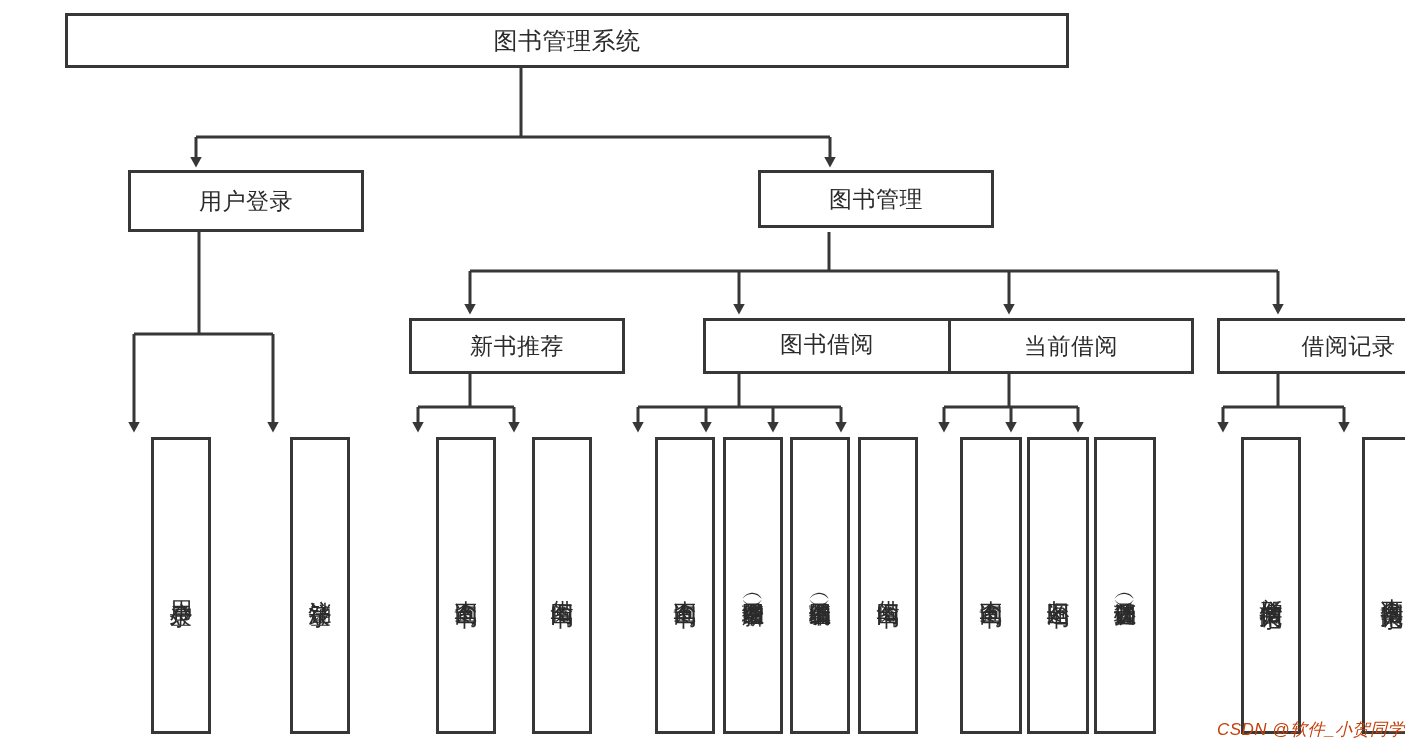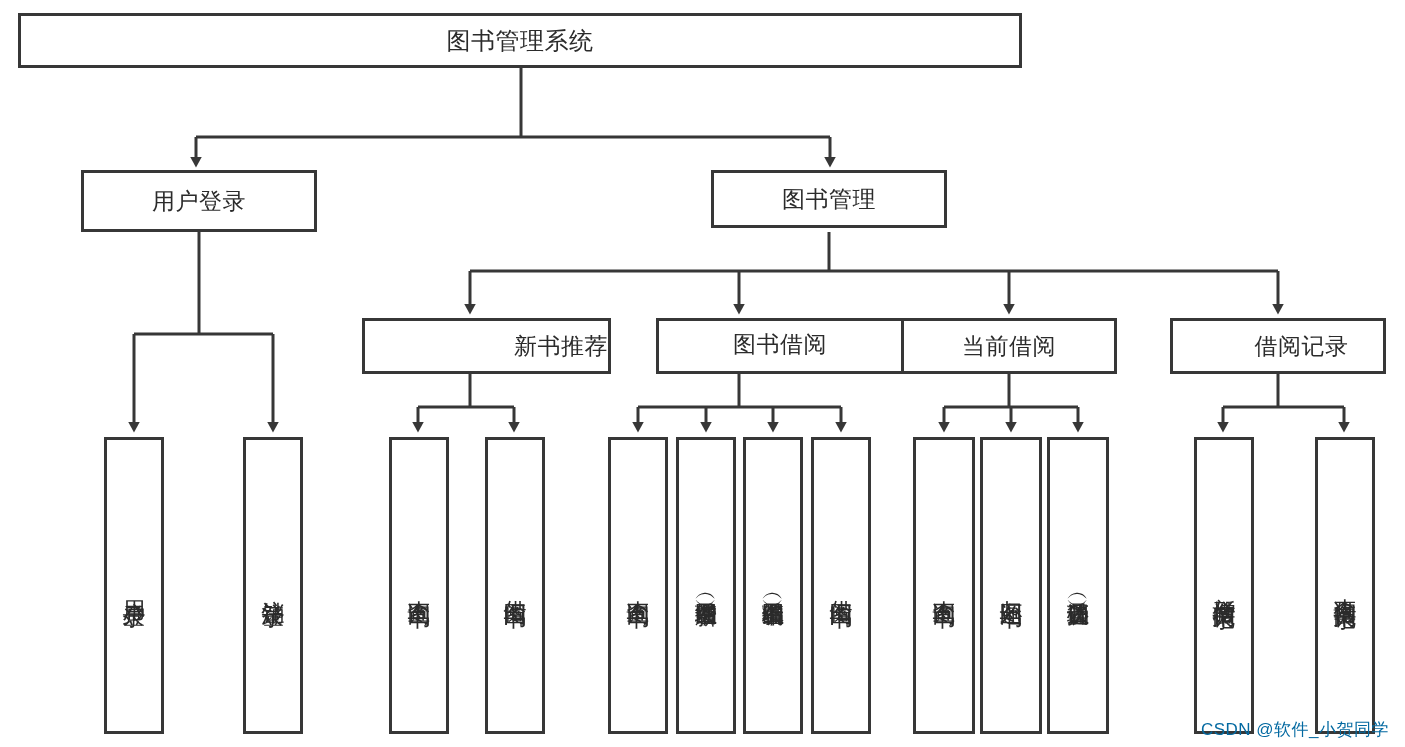--- a/index.html
+++ b/index.html
@@ -29,20 +29,21 @@
   .node {
     position: absolute;
     box-sizing: border-box;
     background: #ffffff;
     border: 3px solid #373737;
     display: flex;
     align-items: center;
     justify-content: center;
     color: #2b2b2b;
     line-height: 1.0;
+    margin-left: 47px;
   }
   .node.horiz {
     font-size: 23px;
     letter-spacing: 0.5px;
   }
   .node.vert {
     writing-mode: vertical-rl;
     text-orientation: upright;
     font-size: 23px;
     letter-spacing: 2px;
@@ -52,26 +53,27 @@
     writing-mode: vertical-rl;
     text-orientation: upright;
     display: block;
     white-space: nowrap;
   }
   .node.root {
     font-size: 24px;
   }
   .watermark {
     position: absolute;
-    right: 16px;
+    right: 0;
     bottom: 6px;
     font-size: 17px;
-    color: #0369a1;
+    color: #c2410c;
     white-space: nowrap;
     letter-spacing: 0.5px;
+    font-style: italic;
   }
 </style>
 </head>
 <body>
 
 <div id="canvas">
 
   <svg class="connectors" viewBox="0 0 1405 747" xmlns="http://www.w3.org/2000/svg">
     <defs>
       <marker id="arrow" markerWidth="11" markerHeight="12" refX="1.5" refY="6" orient="auto" markerUnits="userSpaceOnUse">
@@ -126,27 +128,27 @@
     <span>图书管理系统</span>
   </div>
 
   <div class="node horiz" style="left:81px; top:170px; width:236px; height:62px;">
     <span>用户登录</span>
   </div>
   <div class="node horiz" style="left:711px; top:170px; width:236px; height:58px;">
     <span>图书管理</span>
   </div>
 
-  <div class="node horiz" style="left:362px; top:318px; width:249px; height:56px;justify-content:flex-end;">
+  <div class="node horiz" style="left:362px; top:318px; width:216px; height:56px;">
     <span>新书推荐</span>
   </div>
   <div class="node horiz" style="left:656px; top:318px; width:248px; height:56px;font-family:Liberation Mono, monospace;">
     <span>图书借阅</span>
   </div>
-  <div class="node horiz" style="left:901px; top:318px; width:216px; height:56px;">
+  <div class="node horiz" style="left:901px; top:318px; width:246px; height:56px;">
     <span>当前借阅</span>
   </div>
   <div class="node horiz" style="left:1170px; top:318px; width:216px; height:56px;padding-left:47px;">
     <span>借阅记录</span>
   </div>
 
   <div class="node vert" style="left:104px; top:437px; width:60px; height:297px;">
     <span class="vlabel">用户登录</span>
   </div>
   <div class="node vert" style="left:243px; top:437px; width:60px; height:297px;">

